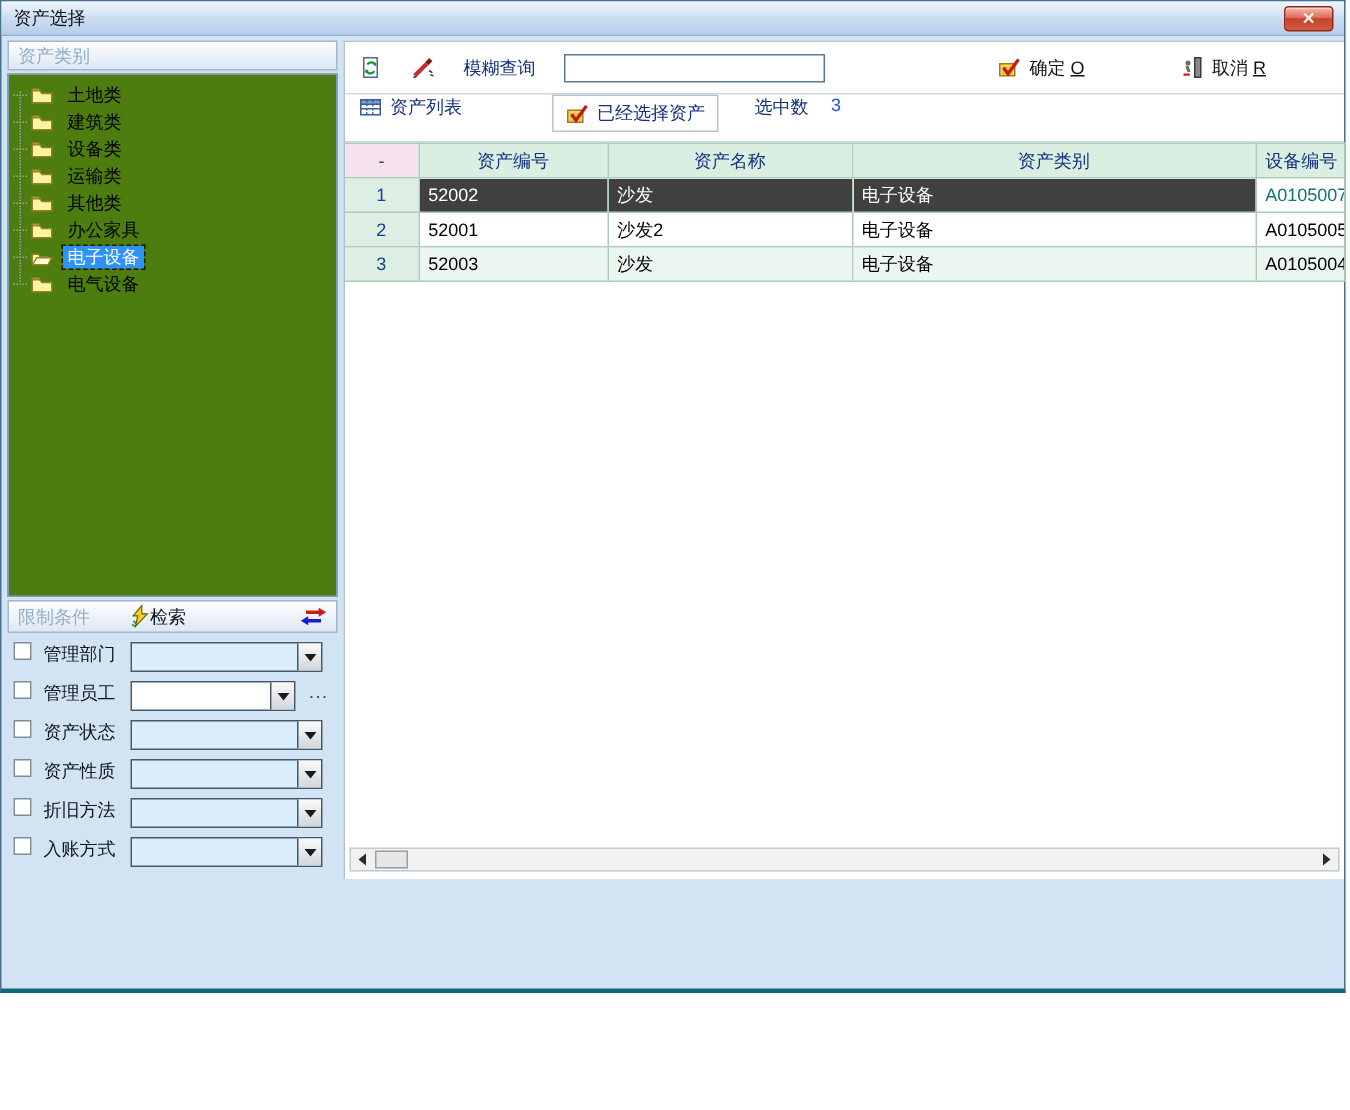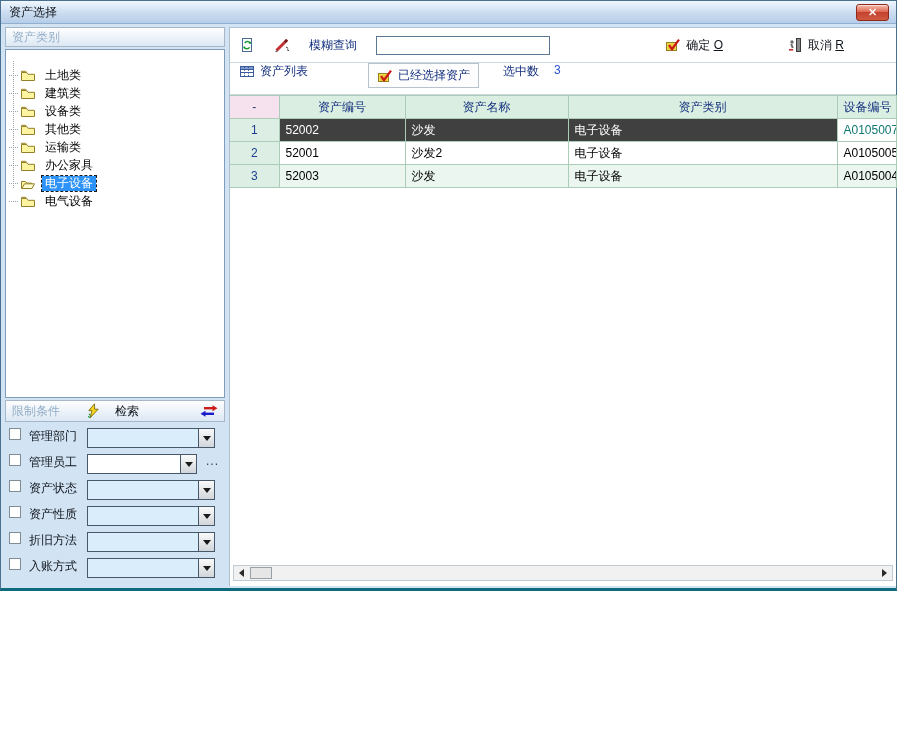--- a/index.html
+++ b/index.html
@@ -1,47 +1,47 @@
 <!DOCTYPE html>
 <html><head>
 <meta charset="utf-8">
 <style>
   * { margin:0; padding:0; box-sizing:border-box; }
   html,body { width:900px; height:740px; background:#ffffff;
     font-family:"Liberation Sans", sans-serif; font-size:12px; color:#000; }
   body { position:relative; overflow:hidden; }
 
-  .window { position:absolute; left:0; top:0; width:897px; height:591px;
+  .window { position:absolute; left:0; top:0; width:897px; height:662px;
     background:#d2e3f4; border:1px solid #49708f; border-bottom:3px solid #0d6b7c; }
 
   
   .titlebar { height:23px; background:linear-gradient(#f0f7fe,#cadcf0 55%,#b6cde8);
     border-bottom:1px solid #8fb0d0; display:flex; align-items:center; padding:0 8px; position:relative; }
   .title { color:#10151c; }
   .close-btn { position:absolute; right:7px; top:3px; width:33px; height:17px;
     background:linear-gradient(#f4beac,#dd6a55 45%,#c4422f 50%,#d05a40);
     border:1px solid #90281b; border-radius:3px; color:#f4f0ee; font-weight:bold; font-size:11px;
     display:flex; align-items:center; justify-content:center;
     box-shadow:inset 0 1px 0 rgba(255,255,255,.5); cursor:default; }
 
   
   .left-panel { position:absolute; left:4px; top:26px; width:220px; height:558px; }
   .panel-header { height:20px; background:linear-gradient(#fefefe,#dce8f4);
     border:1px solid #a7b7c7; display:flex; align-items:center; padding:0 6px; color:#93aec8; }
-  .tree-box { margin-top:2px; height:349px; background:#ffffff; border:1px solid #7f9cba;
-    position:relative; overflow:hidden; padding-top:16px; }
+  .tree-box { margin-top:2px; height:349px; background:#4d7c0f; border:1px solid #7f9cba;
+    position:relative; overflow:hidden; padding-top:4px; }
   .tree-vline { position:absolute; left:7px; top:11px; height:127px; border-left:1px dotted #9aa4ae; }
   .tree-item { display:flex; align-items:center; height:18px; padding-left:3px; position:relative; }
   .tree-stub { width:9px; border-top:1px dotted #9aa4ae; margin-right:2px; }
   .folder-icon { margin-right:6px; flex:none; }
   .tree-label { padding:0 3px; line-height:15px; }
   .tree-item.selected .tree-label { background:#2e93f8; color:#fff; outline:1px dashed #1a1a1a; }
 
   .filter-header { margin-top:2px; height:22px; display:flex; align-items:center; }
-  .search-btn { display:flex; align-items:center; gap:15px; margin-left:26px; color:#10151c; cursor:default; }
+  .search-btn { display:flex; align-items:center; gap:0; margin-left:26px; color:#10151c; cursor:default; }
   .swap-btn { margin-left:auto; display:flex; align-items:center; }
 
   .filter-rows { padding:6px 0 0 4px; }
   .filter-row { display:flex; height:26px; }
   .checkbox { width:12px; height:12px; background:#fff; border:1px solid #808b96; margin-right:8px; flex:none; }
   .filter-label { width:52px; margin-right:6px; color:#10151c; white-space:nowrap; flex:none; }
   .dropdown { display:flex; width:128px; height:20px; border:1px solid #46586a; background:#d9edfb; }
   .dropdown.white { width:110px; background:#fff; }
   .dd-field { flex:1; }
   .dd-btn { width:16px; background:linear-gradient(#fafafa,#d2d6da); border-left:1px solid #46586a;
@@ -132,29 +132,29 @@
             <path d="M1.5 3.5 h5 l1.5 1.8 h6.5 v6.2 h-13 z" fill="#fdf4a2" stroke="#94802a"></path>
           </svg>
         <span class="tree-label">设备类</span>
       </div>
       <div class="tree-item">
         <span class="tree-stub"></span>
         <svg class="folder-icon" width="16" height="13" viewBox="0 0 16 13">
             <path d="M1.5 3.5 v-1.2 h4.2 l1.2 1.2" fill="#fdf4a2" stroke="#94802a"></path>
             <path d="M1.5 3.5 h5 l1.5 1.8 h6.5 v6.2 h-13 z" fill="#fdf4a2" stroke="#94802a"></path>
           </svg>
+        <span class="tree-label">运输类</span>
+      </div>
+      <div class="tree-item">
+        <span class="tree-stub"></span>
+        <svg class="folder-icon" width="16" height="13" viewBox="0 0 16 13">
+            <path d="M1.5 3.5 v-1.2 h4.2 l1.2 1.2" fill="#fdf4a2" stroke="#94802a"></path>
+            <path d="M1.5 3.5 h5 l1.5 1.8 h6.5 v6.2 h-13 z" fill="#fdf4a2" stroke="#94802a"></path>
+          </svg>
         <span class="tree-label">其他类</span>
-      </div>
-      <div class="tree-item">
-        <span class="tree-stub"></span>
-        <svg class="folder-icon" width="16" height="13" viewBox="0 0 16 13">
-            <path d="M1.5 3.5 v-1.2 h4.2 l1.2 1.2" fill="#fdf4a2" stroke="#94802a"></path>
-            <path d="M1.5 3.5 h5 l1.5 1.8 h6.5 v6.2 h-13 z" fill="#fdf4a2" stroke="#94802a"></path>
-          </svg>
-        <span class="tree-label">运输类</span>
       </div>
       <div class="tree-item">
         <span class="tree-stub"></span>
         <svg class="folder-icon" width="16" height="13" viewBox="0 0 16 13">
             <path d="M1.5 3.5 v-1.2 h4.2 l1.2 1.2" fill="#fdf4a2" stroke="#94802a"></path>
             <path d="M1.5 3.5 h5 l1.5 1.8 h6.5 v6.2 h-13 z" fill="#fdf4a2" stroke="#94802a"></path>
           </svg>
         <span class="tree-label">办公家具</span>
       </div>
       <div class="tree-item selected">

